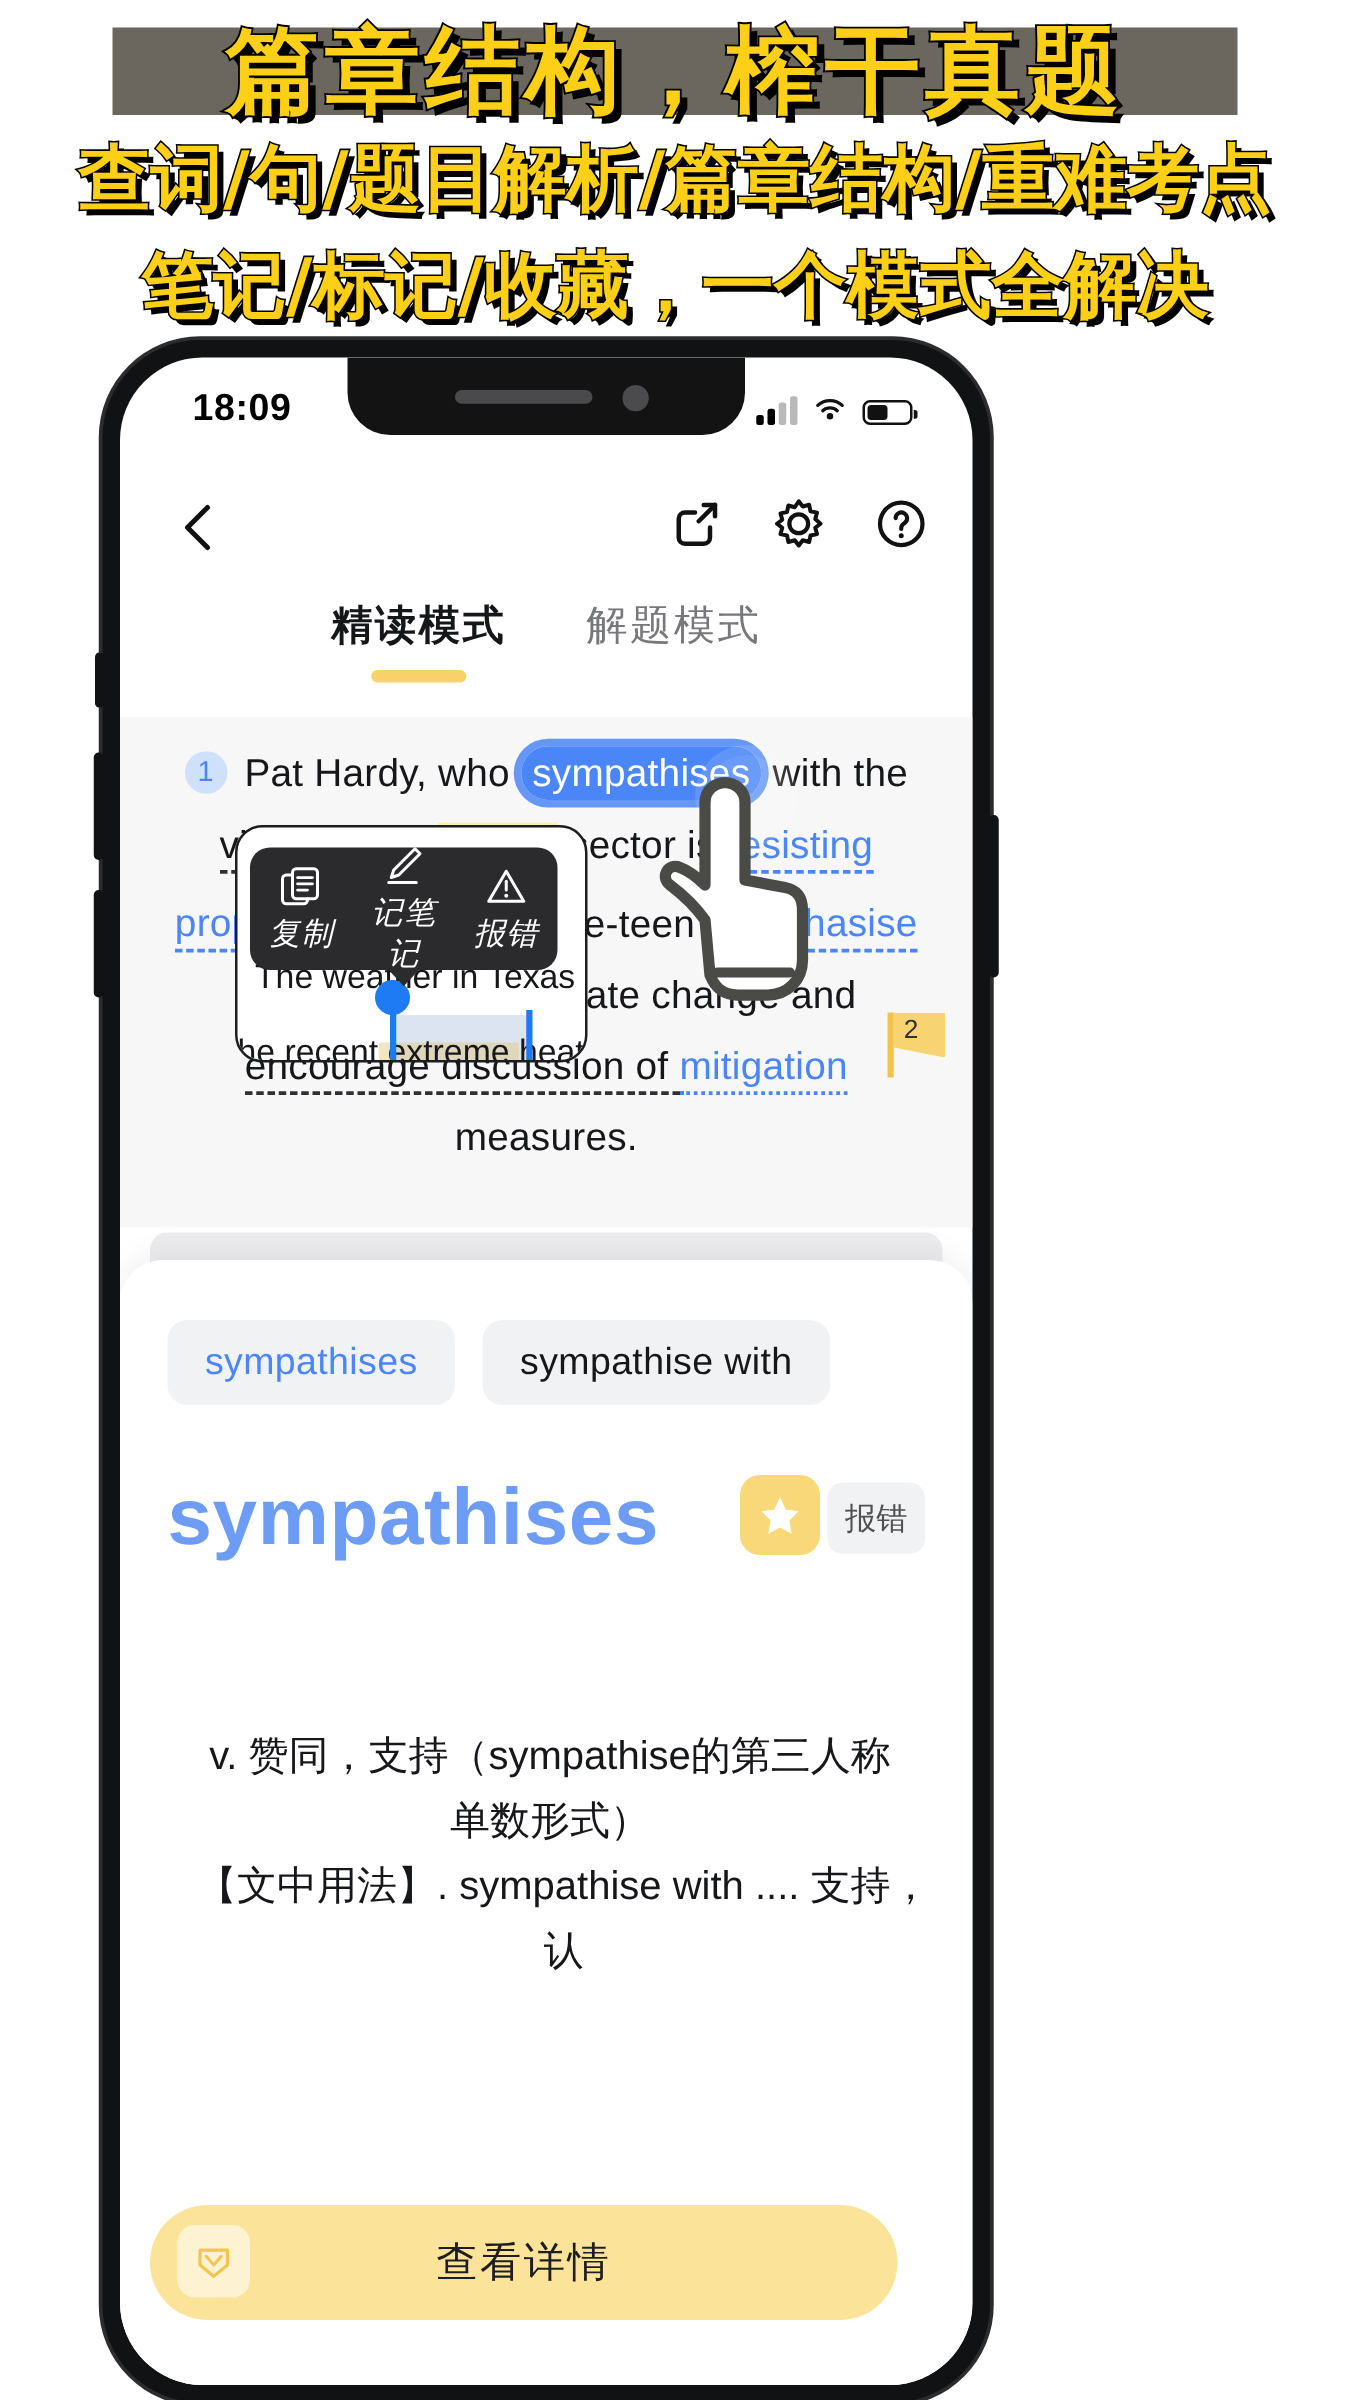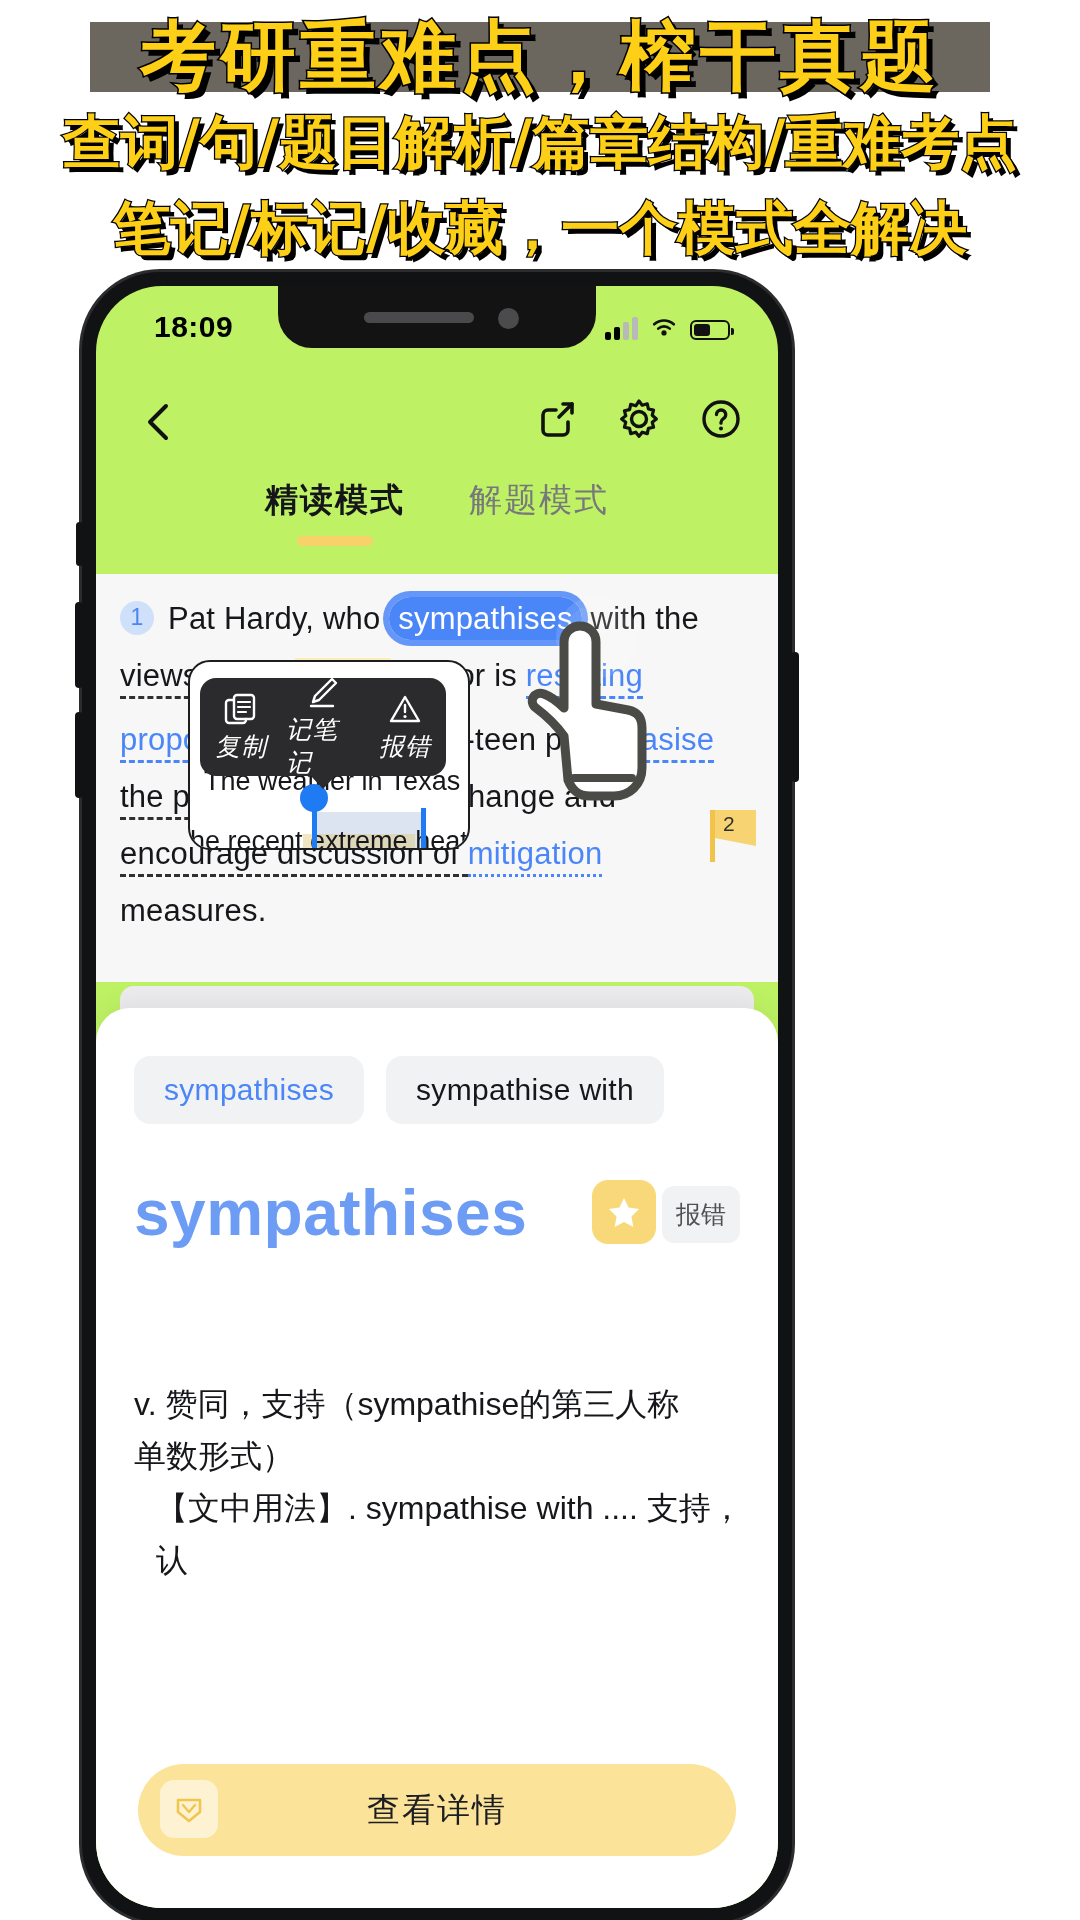--- a/index.html
+++ b/index.html
@@ -47,23 +47,24 @@
   .phone {
     position: absolute; left: 82px; top: 272px;
     width: 710px; height: 1650px;
     background: #111214;
     border-radius: 78px;
     box-shadow: 0 0 0 3px #2c2c2e;
   }
   .phone-inner {
     position: absolute; left: 14px; top: 14px;
     width: 682px; height: 1622px;
-    background: #bef264;
+    background: #ffffff;
     border-radius: 66px;
     overflow: hidden;
+    text-align: center;
   }
   .btn-side {
     position: absolute; background: #111214; border-radius: 4px;
   }
   .btn-side.mute  { left: -6px; top: 250px;  width: 7px; height: 44px; }
   .btn-side.vup   { left: -7px; top: 330px;  width: 8px; height: 86px; }
   .btn-side.vdn   { left: -7px; top: 440px;  width: 8px; height: 86px; }
   .btn-side.power { right: -7px; top: 380px; width: 8px; height: 130px; }
 
   .notch {
@@ -289,38 +290,38 @@
     padding: 9px 22px; border: 2px solid #6c9cf3; border-radius: 20px;
     color: #6c9cf3; font-size: 26px; letter-spacing: 1px;
   }
   .defs {
     position: absolute; left: 38px; top: 370px; width: 612px;
     font-size: 32px; line-height: 52px; color: #16171a;
   }
   .defs .indent { padding-left: 22px; }
 
   .cta {
-    position: absolute; left: 42px; bottom: 52px;
+    position: absolute; left: 24px; bottom: 52px;
     width: 598px; height: 92px; border-radius: 46px;
     background: #fbe39a; display: flex; align-items: center; justify-content: center;
   }
   .cta-label { font-size: 33px; color: #1d1e21; letter-spacing: 2px; }
   .cta-mark {
     position: absolute; left: 22px; top: 16px; width: 58px; height: 58px;
     border-radius: 14px; background: #fdf3d2;
     display: flex; align-items: center; justify-content: center;
   }
 </style>
 </head>
 <body>
 
 <div id="root">
 
   <div class="promo-band"></div>
-  <div class="promo-title">考研重难点，榨干真题</div>
+  <div class="promo-title">篇章结构，榨干真题</div>
   <div class="promo-sub l1">查词/句/题目解析/篇章结构/重难考点</div>
   <div class="promo-sub l2">笔记/标记/收藏，一个模式全解决</div>
 
   <div class="phone">
     <div class="btn-side mute"></div>
     <div class="btn-side vup"></div>
     <div class="btn-side vdn"></div>
     <div class="btn-side power"></div>
 
     <div class="phone-inner">

